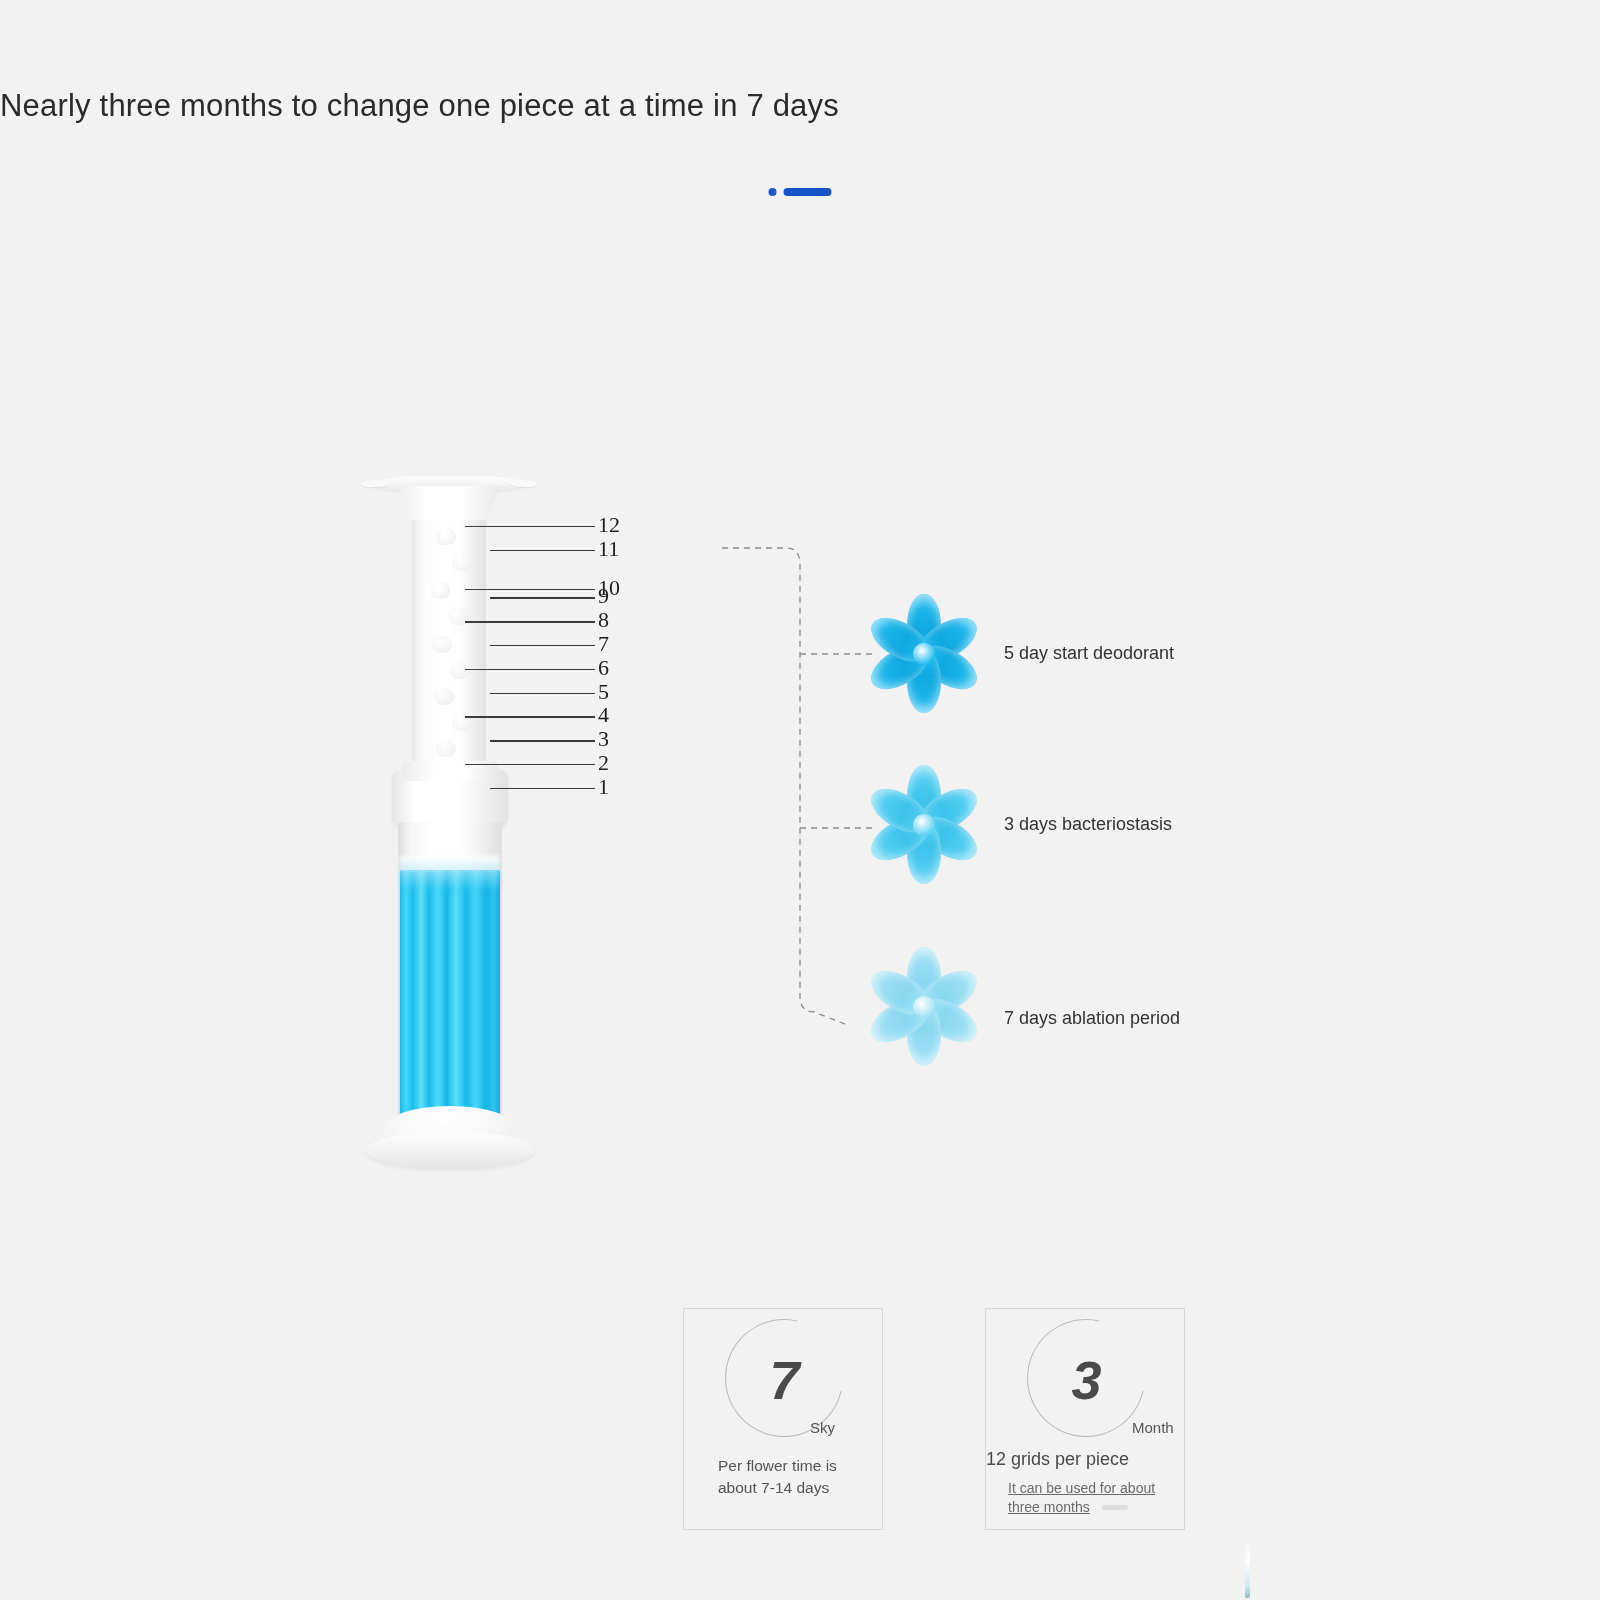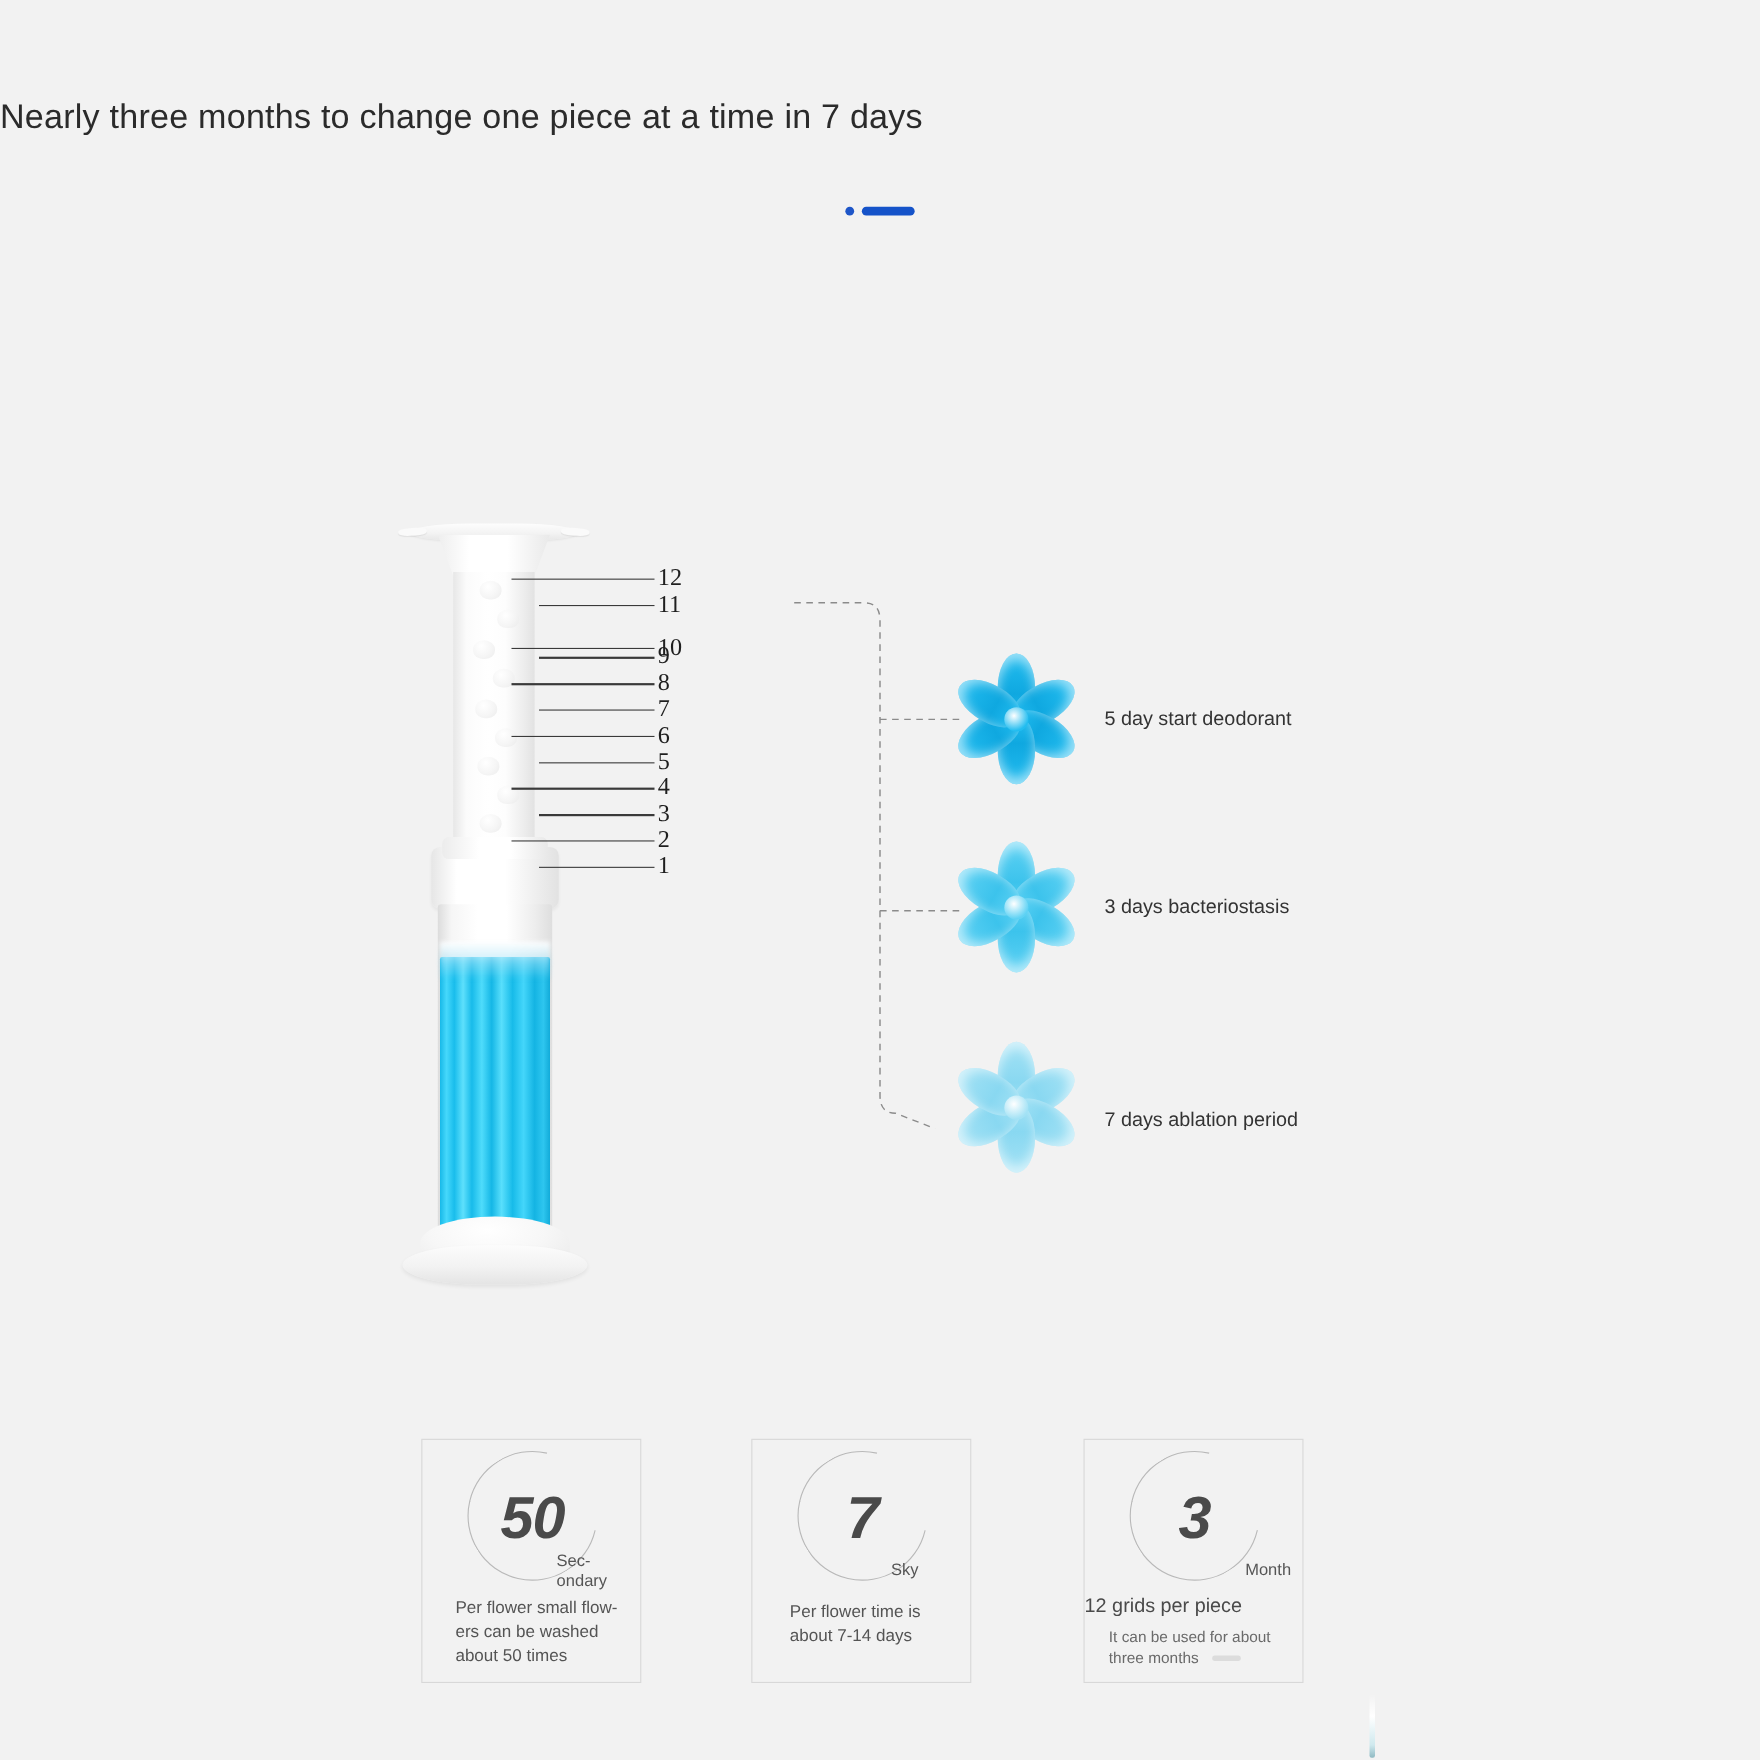--- a/index.html
+++ b/index.html
@@ -167,21 +167,21 @@
   .card-desc{
     position:absolute; left:30px; right:14px; top:142px;
     font-size:15.5px; color:#545454; line-height:22px;
   }
   .card-head{
     position:absolute; left:0; right:0; top:140px; text-align:left;
     font-size:18px; color:#4a4a4a;
   }
   .card-sub{
     position:absolute; left:22px; right:12px; top:170px;
-    font-size:14px; color:#6a6a6a; line-height:19px;
+    font-size:14px; color:#6a6a6a; line-height:19px;text-decoration:underline;
   }
   .smudge{
     position:absolute; width:26px; height:5px; background:#dcdcdc;
     border-radius:3px;
   }
   .corner-artifact{
     position:absolute; left:1245px; top:1540px; width:5px; height:58px;
     background:linear-gradient(180deg, rgba(255,255,255,0) 0%, #ffffff 35%, #cfe9ee 80%, #8fb9c2 100%);
     border-radius:2px;
   }
@@ -313,31 +313,20 @@
           <div class="petal" style="transform: rotate(240deg); background: linear-gradient(rgb(163, 226, 245) 0%, rgb(137, 216, 241) 60%, rgb(163, 226, 245) 100%); box-shadow: rgba(255, 255, 255, 0.55) 0px 6px 10px inset;"></div>
           <div class="petal" style="transform: rotate(300deg); background: linear-gradient(rgb(163, 226, 245) 0%, rgb(137, 216, 241) 60%, rgb(163, 226, 245) 100%); box-shadow: rgba(255, 255, 255, 0.55) 0px 6px 10px inset;"></div>
           <div class="core" style="background: radial-gradient(circle at 40% 35%, rgb(255, 255, 255) 0%, rgb(163, 226, 245) 70%);"></div>
         </div>
         <div class="flower-label" style="left: 1004px; top: 1008px;">7 days ablation period</div>
       </div>
     </div>
 
   <div class="cards">
 
-    <div class="card" style="left:383px">
-      <div class="ring-wrap">
-        <div class="ring"></div>
-        <div class="big-num">50</div>
-        <div class="unit" style="left:122px; top:96px;">
-          <div>Sec-</div>
-          <div>ondary</div>
-        </div>
-      </div>
-      <div class="card-desc">Per flower small flow-ers can be washed about 50 times</div>
-    </div>
 
     <div class="card" style="left:683px">
       <div class="ring-wrap">
         <div class="ring"></div>
         <div class="big-num">7</div>
         <div class="unit" style="left:126px; top:104px;">
           <div>Sky</div>
         </div>
       </div>
       <div class="card-desc" style="left:34px; top:146px;">Per flower time is about 7-14 days</div>

